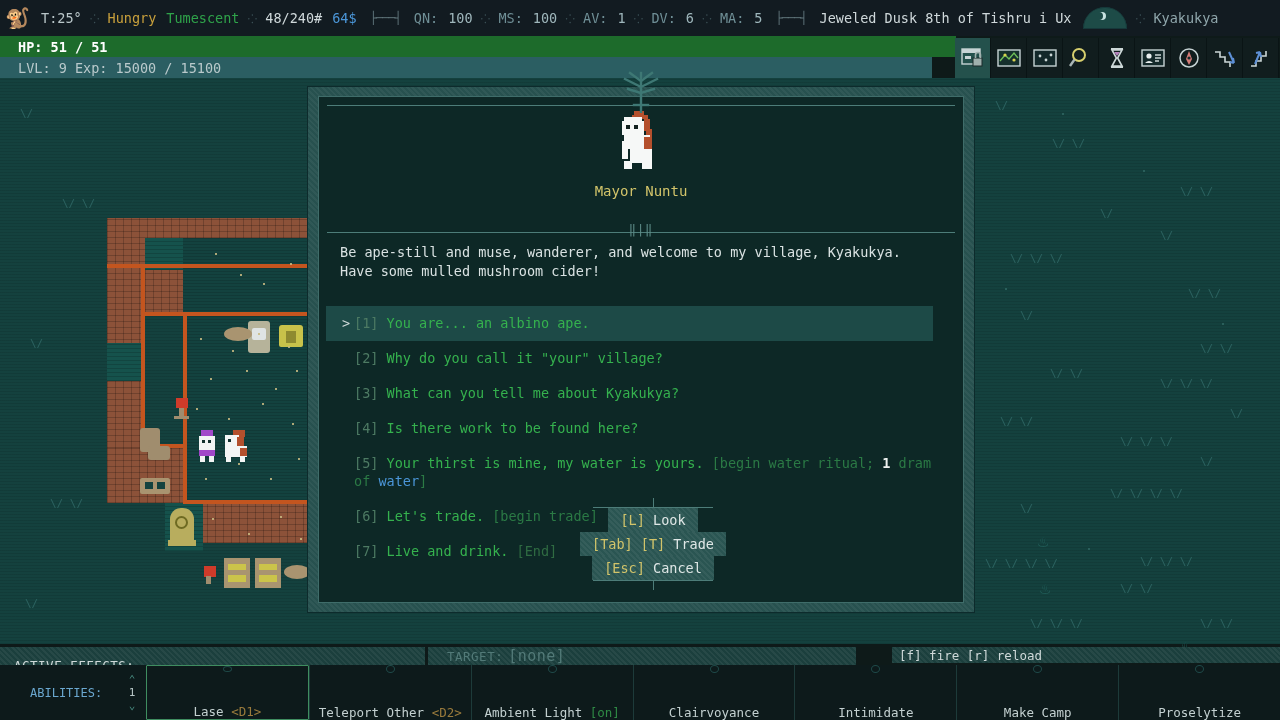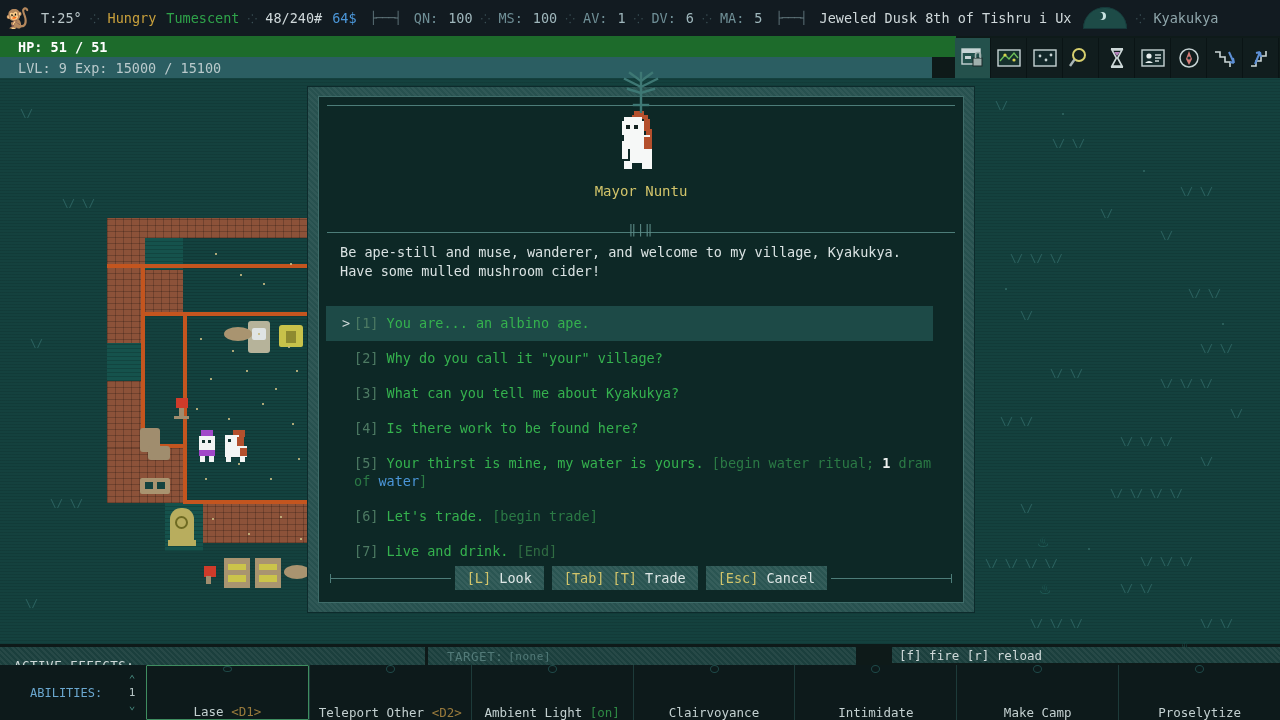--- a/index.html
+++ b/index.html
@@ -175,22 +175,22 @@
     background: #1d4a47; margin-left: -14px; padding-left: 28px; width: 607px;
   }
   .opt.selected .caret { left: 16px; }
   .tag { color: #2b7a45; }
   .tag-num { color: #eef2f0; font-weight: bold; }
   .tag-blue { color: #4b96d8; }
   .tag-dim { color: #2f6b42; }
 
   
   #dlg-footer {
-    position: absolute; left: 0; bottom: 12px; width: 100%;
-    display: flex; align-items: center; justify-content: center;
+    position: absolute; left: 12px; bottom: 12px; width: 100%;
+    display: flex; align-items: center; justify-content: center; flex-direction: column;
   }
   .foot-line { height: 1px; width: 120px; background: #4d7d79; }
   .foot-cap { width: 1px; height: 9px; background: #4d7d79; }
   .fbtn {
     background:
       repeating-linear-gradient(45deg, rgba(255,255,255,0.05) 0 2px, rgba(0,0,0,0) 2px 4px),
       #2a5552;
     padding: 4px 12px; margin: 0 4px; font-size: 13.5px;
     color: #dfe7e6;
   }
@@ -594,21 +594,21 @@
         <div class="foot-cap"></div>
       </div>
     </div>
   </div>
 
   <div id="effects-bar">
     <span>ACTIVE EFFECTS:</span>
   </div>
   <div id="target-bar">
     <span>TARGET:</span>
-    <span style="color:#527a78; font-size:11px; padding-left:5px;">[none]</span>
+    <span style="color:#527a78; font-size:15px; padding-left:5px;">[none]</span>
   </div>
   <div id="fire-bar">
     <span>[f] fire  [r] reload</span>
   </div>
 
   <div id="abilities">
     <div id="ab-label">ABILITIES:</div>
     <div id="ab-scroll">
       <span>⌃</span>
       <span class="num">1</span>

